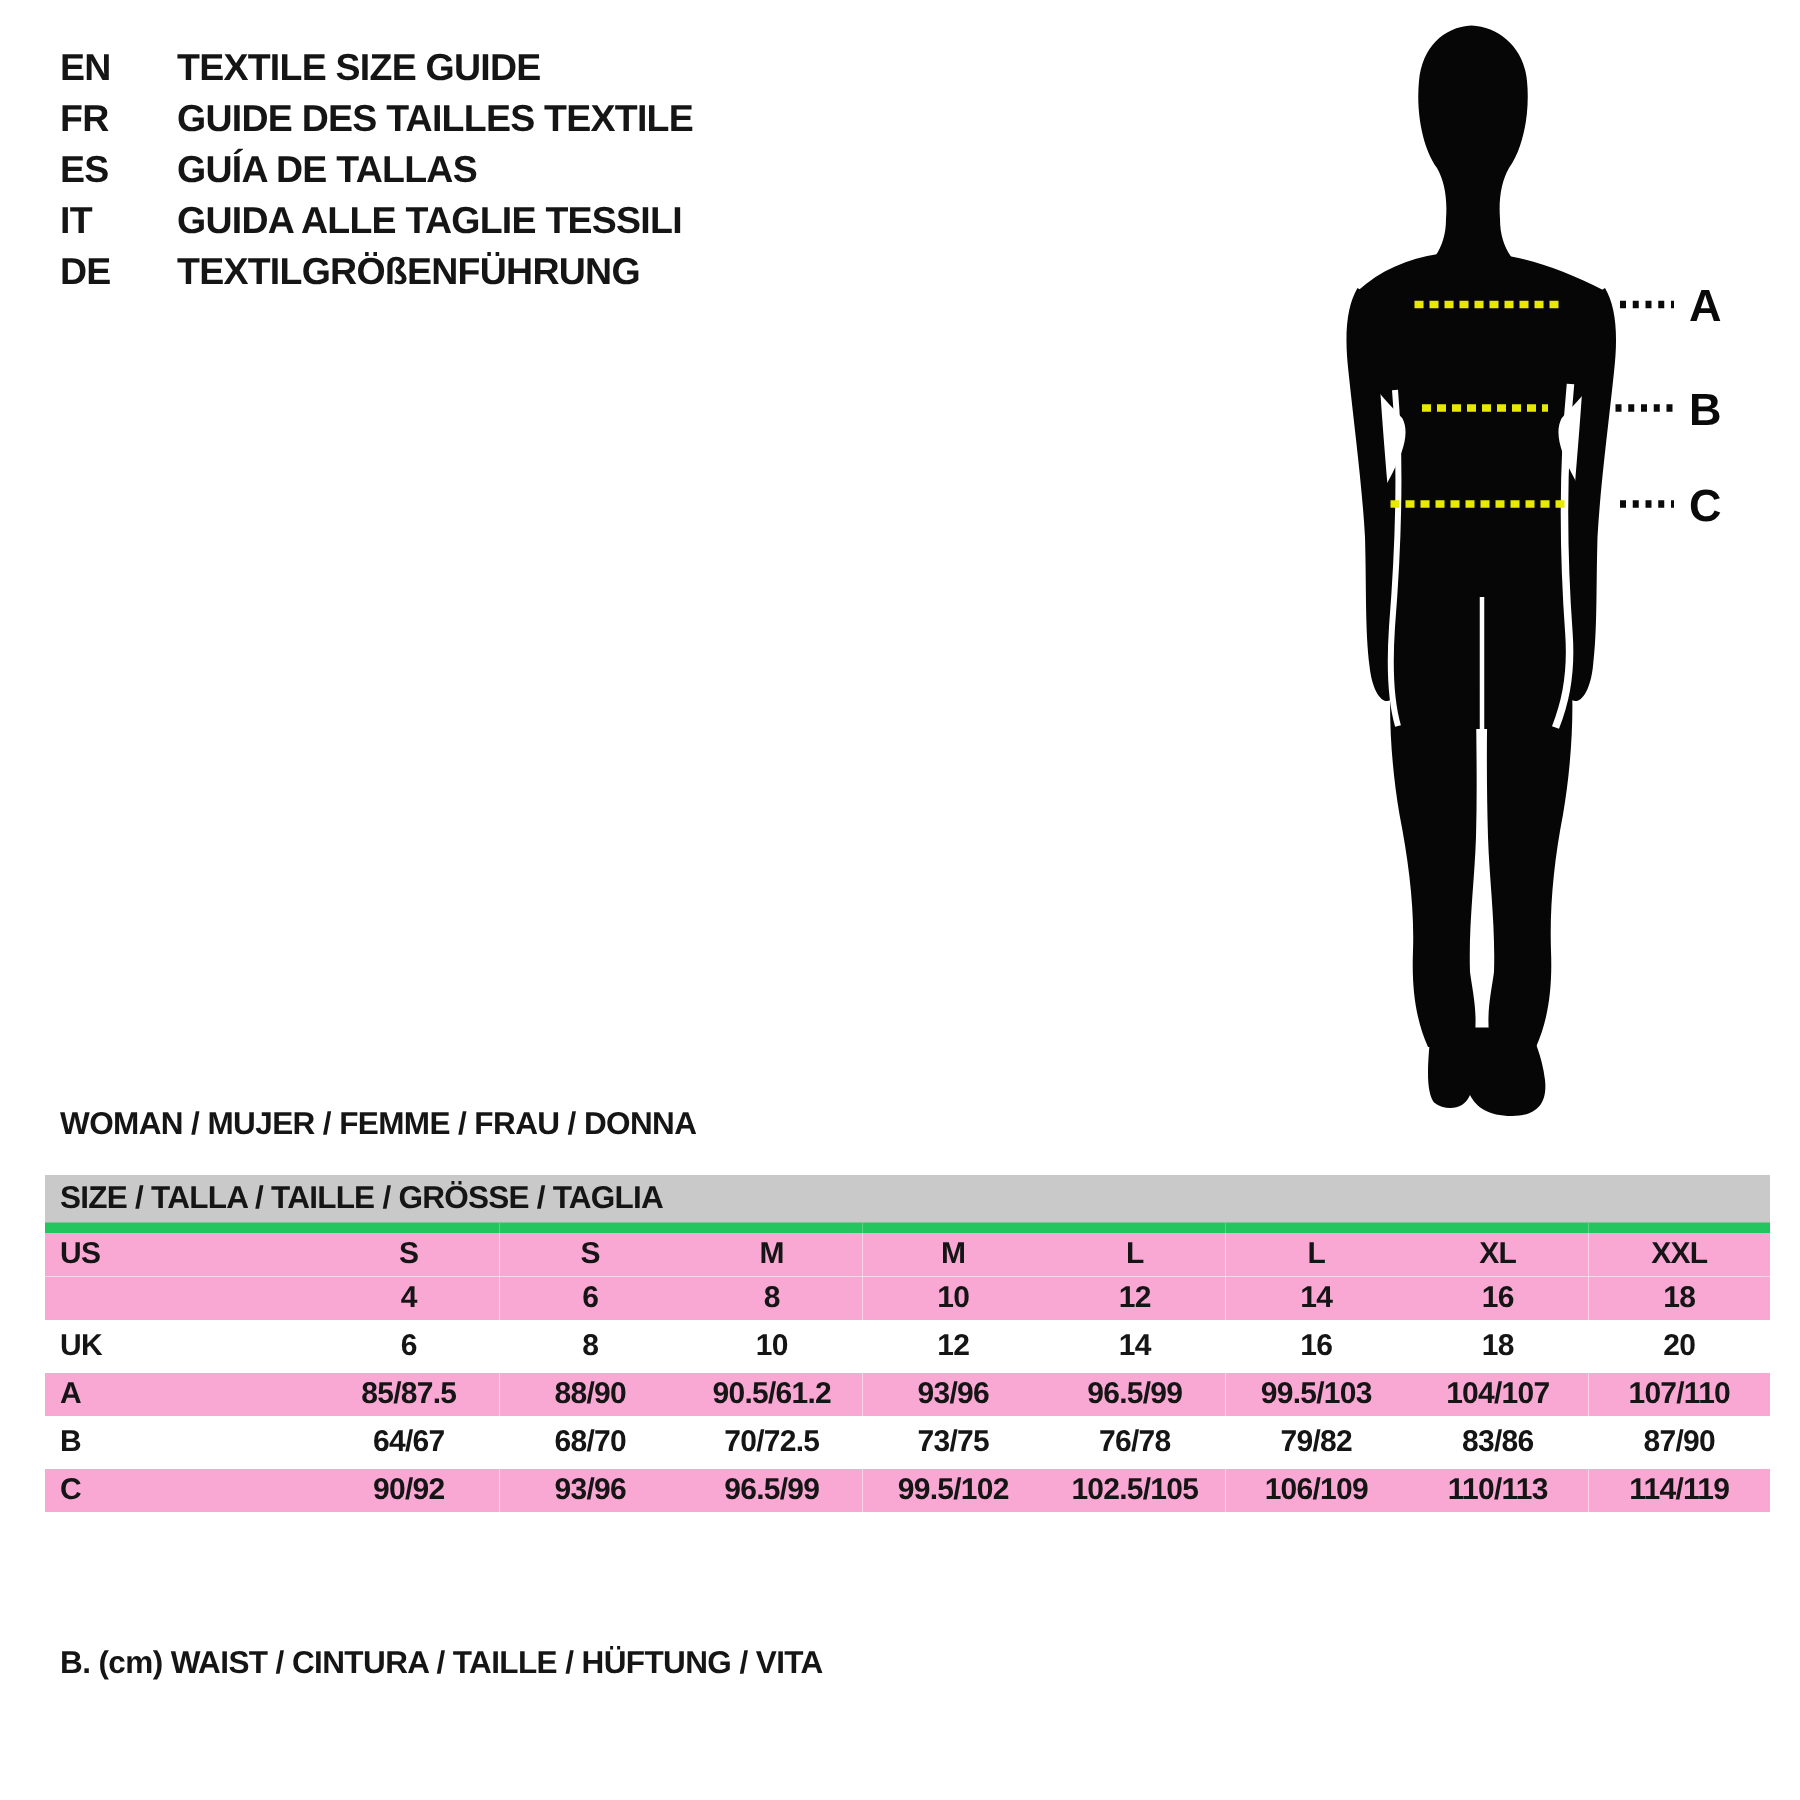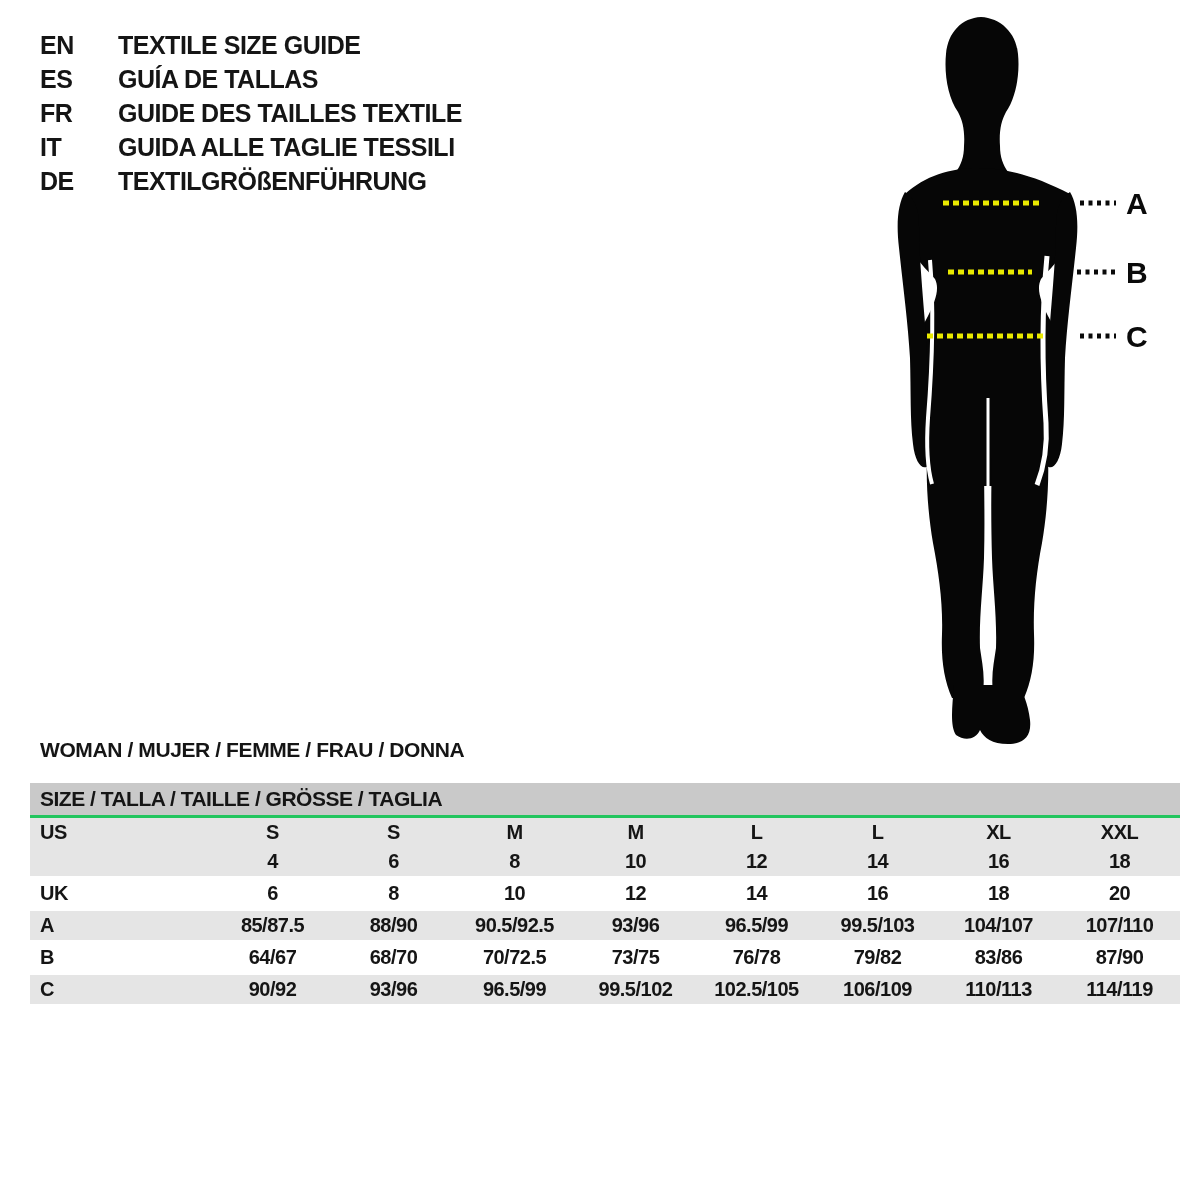--- a/index.html
+++ b/index.html
@@ -32,51 +32,51 @@
     position:absolute; left:30px; top:783px; width:1150px;
     border-collapse:collapse; table-layout:fixed;
   }
   .size-table td {
     padding:0; height:29px; font-size:20px; font-weight:bold;
     letter-spacing:-0.5px; text-align:center; vertical-align:middle;
     white-space:nowrap; overflow:hidden;
   }
   .size-table col.label-col { width:182px; }
   .size-table tr { border-bottom:3px solid #ffffff; }
-  .size-table tr.header-row { border-bottom:3px solid #22c55e; }
+  .size-table tr.header-row { border-bottom:7px solid #22c55e; }
   .size-table tr.header-row td {
     background:#c9c9c9; height:32px; text-align:left; padding-left:10px;
     font-size:21px;
   }
-  .size-table tr.shaded td { background:#e5e5e5;margin-top:34px; }
+  .size-table tr.shaded td { background:#f9a8d4;margin-top:34px; }
   .size-table tr.no-gap { border-bottom:none; }
   .size-table td.row-label { text-align:left; padding-left:10px; }
 
   
   .legend { position:absolute; left:40px; top:1092px; }
   .legend-line {
     height:33px; font-size:21px; font-weight:bold; letter-spacing:-0.4px;
     display:flex; align-items:center;
   }
 </style>
 </head>
 <body>
 
 <div class="langs">
     <div class="lang-row">
       <span class="lang-code">EN</span>
       <span class="lang-label">TEXTILE SIZE GUIDE</span>
     </div>
     <div class="lang-row">
+      <span class="lang-code">FR</span>
+      <span class="lang-label">GUIDE DES TAILLES TEXTILE</span>
+    </div>
+    <div class="lang-row">
       <span class="lang-code">ES</span>
       <span class="lang-label">GUÍA DE TALLAS</span>
-    </div>
-    <div class="lang-row">
-      <span class="lang-code">FR</span>
-      <span class="lang-label">GUIDE DES TAILLES TEXTILE</span>
     </div>
     <div class="lang-row">
       <span class="lang-code">IT</span>
       <span class="lang-label">GUIDA ALLE TAGLIE TESSILI</span>
     </div>
     <div class="lang-row">
       <span class="lang-code">DE</span>
       <span class="lang-label">TEXTILGRÖßENFÜHRUNG</span>
     </div>
   </div>
@@ -233,21 +233,21 @@
         <td>12</td>
         <td>14</td>
         <td>16</td>
         <td>18</td>
         <td>20</td>
       </tr>
       <tr class="shaded">
         <td class="row-label">A</td>
         <td>85/87.5</td>
         <td>88/90</td>
-        <td>90.5/92.5</td>
+        <td>90.5/61.2</td>
         <td>93/96</td>
         <td>96.5/99</td>
         <td>99.5/103</td>
         <td>104/107</td>
         <td>107/110</td>
       </tr>
       <tr>
         <td class="row-label">B</td>
         <td>64/67</td>
         <td>68/70</td>
@@ -266,13 +266,14 @@
         <td>99.5/102</td>
         <td>102.5/105</td>
         <td>106/109</td>
         <td>110/113</td>
         <td>114/119</td>
       </tr>
     </tbody>
 </table>
 
 <div class="legend">
+    <div class="legend-line">B. (cm) WAIST / CINTURA / TAILLE / HÜFTUNG / VITA</div>
   </div>
 
 </body></html>

